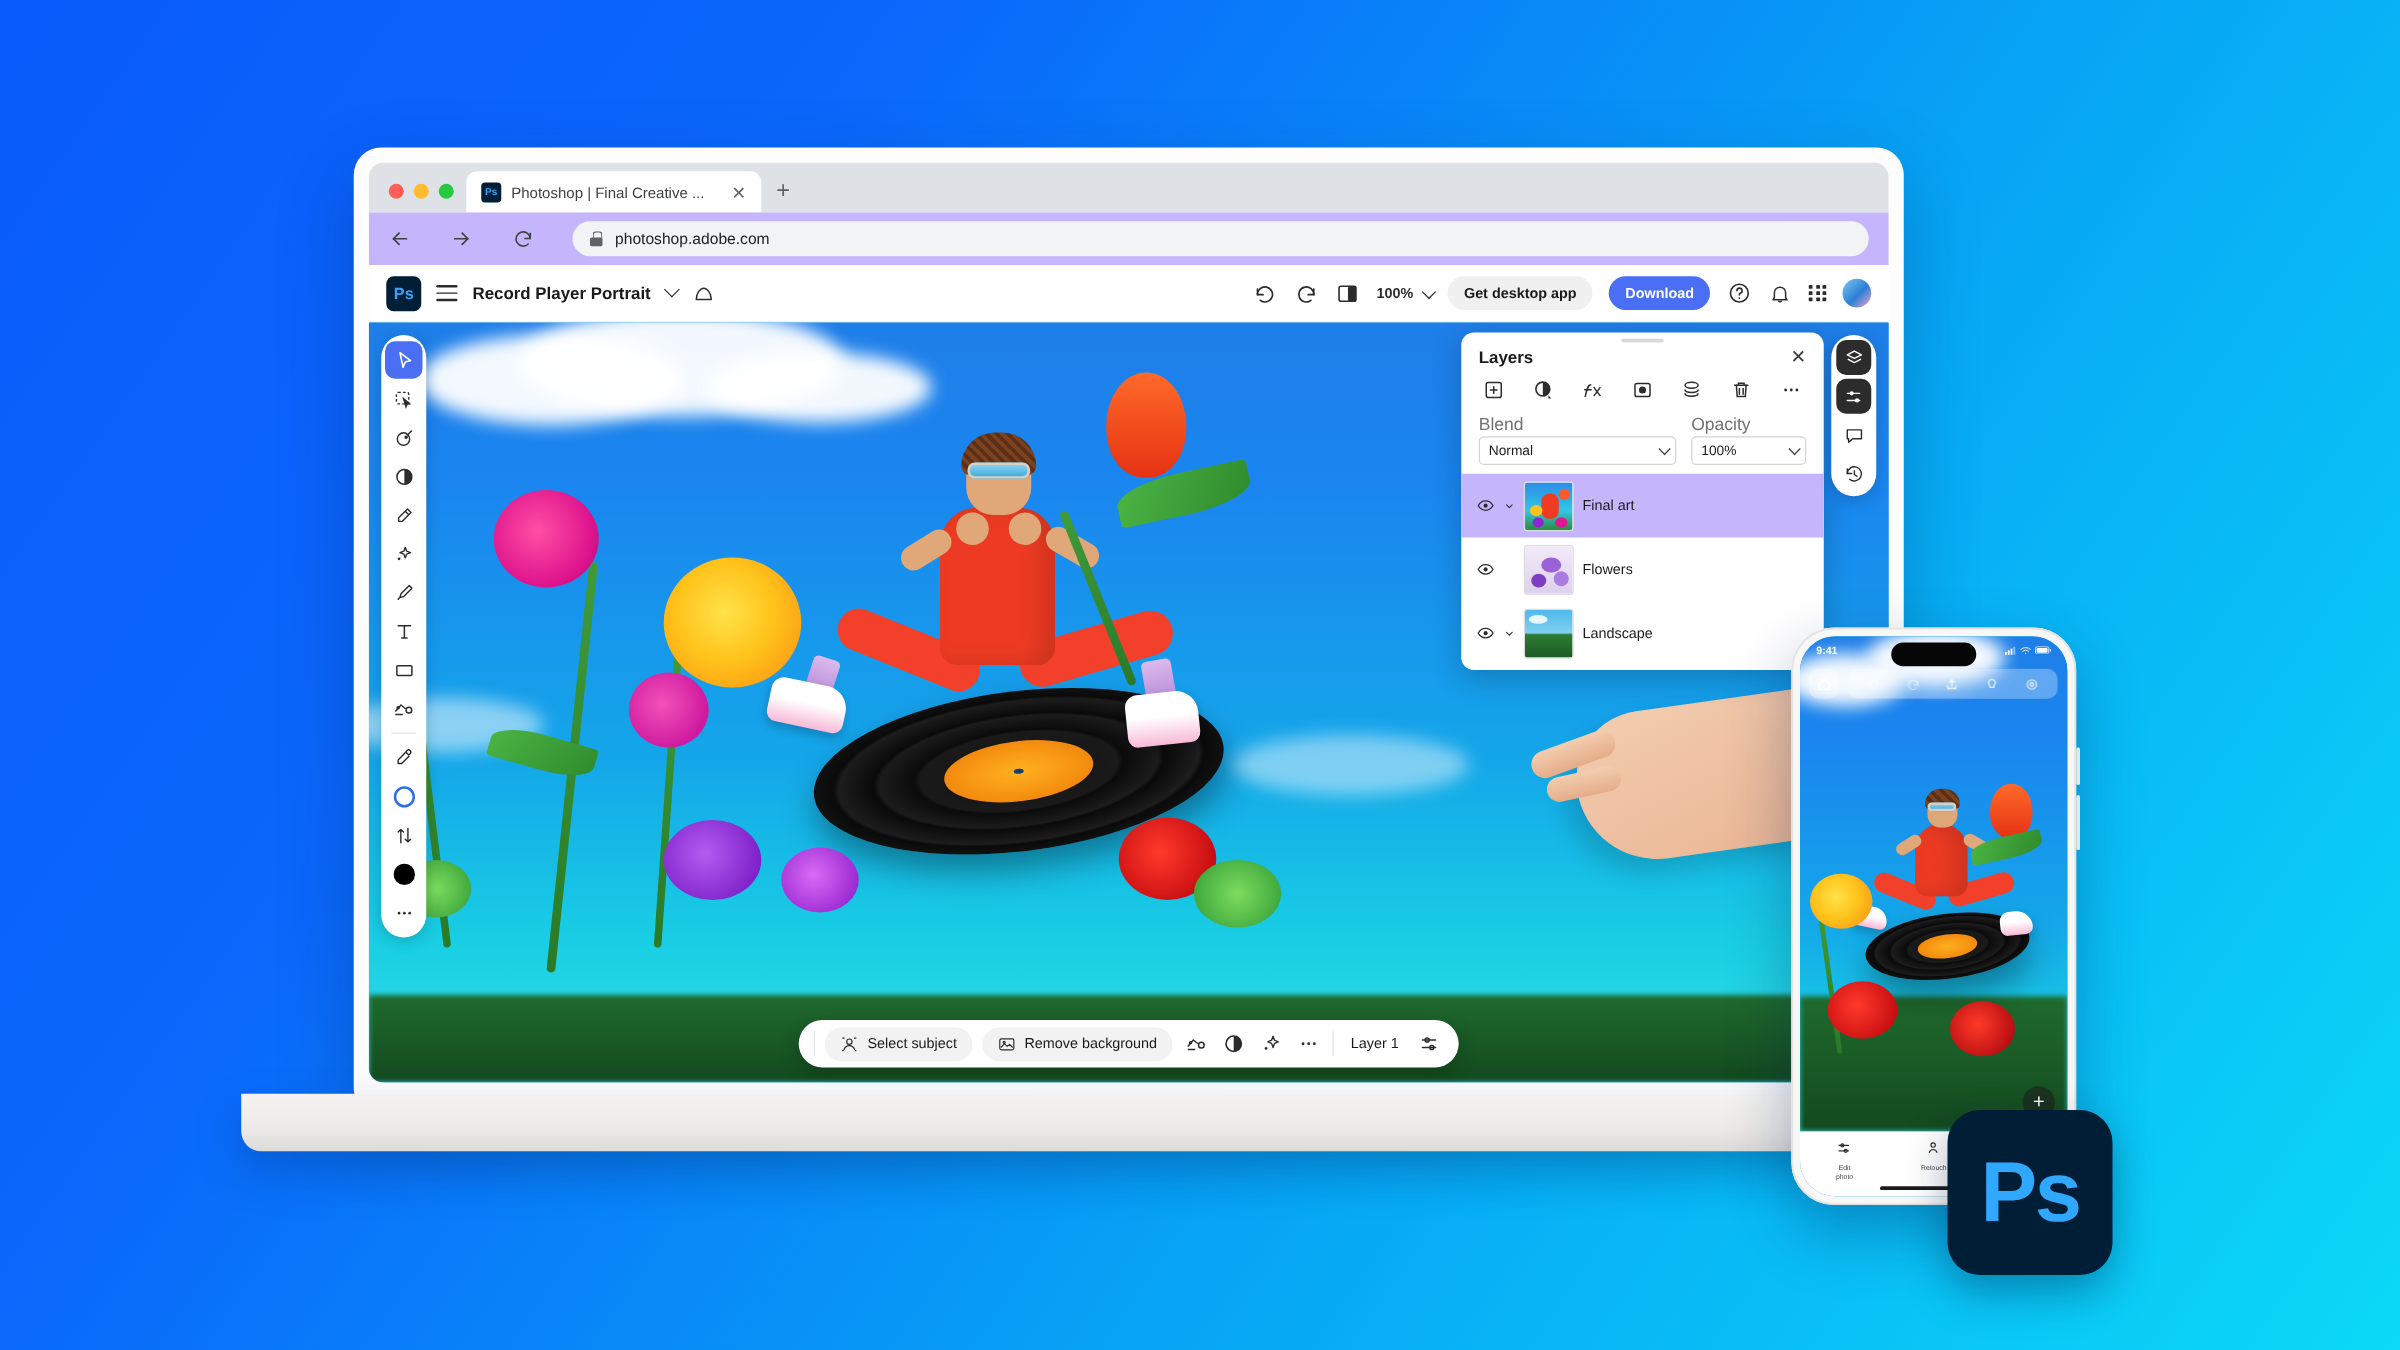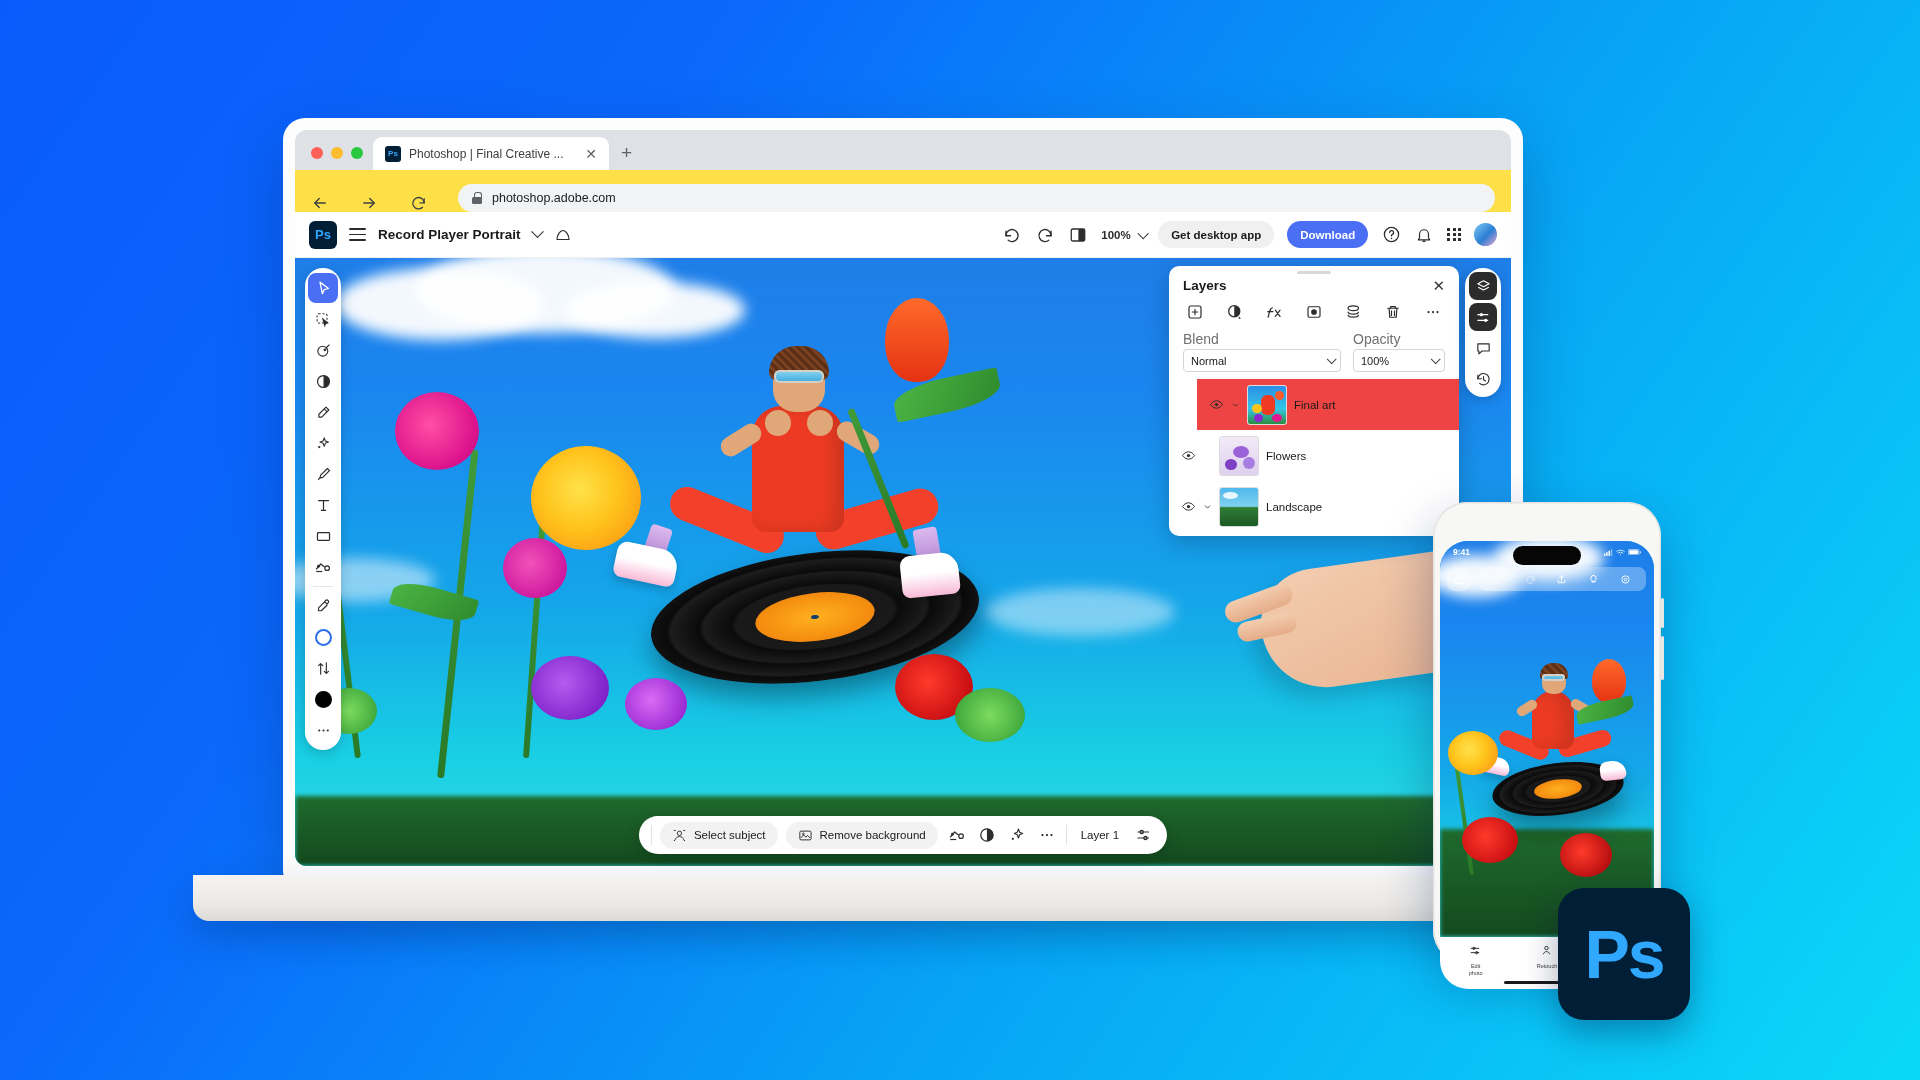--- a/index.html
+++ b/index.html
@@ -39,21 +39,21 @@
   .tab {
     height: 33px; background: #fff; border-radius: 9px 9px 0 0; display: flex; align-items: center;
     gap: 8px; padding: 0 10px 0 12px; min-width: 236px; font-size: 12px; color: #3c4043;
   }
   .tab-fav { width: 16px; height: 16px; border-radius: 3px; background: #001e36; color: #31a8ff;
              font-size: 8px; font-weight: bold; display: flex; align-items: center; justify-content: center; flex: none; }
   .tab-title { flex: 1; white-space: nowrap; overflow: hidden; text-overflow: ellipsis; font-size: 12px; }
   .tab-x { font-size: 14px; color: #5f6368; line-height: 1; padding: 0 2px; }
   .newtab { font-size: 19px; color: #5f6368; padding: 0 12px 8px 12px; line-height: 1; }
 
-  .urlbar { height: 42px; background: #fde047; display: flex; align-items: flex-end; gap: 31px; padding: 0 16px; flex: none; }
+  .urlbar { height: 42px; background: #c4b5fd; display: flex; align-items: center; gap: 31px; padding: 0 16px; flex: none; }
   .nav-ic { width: 18px; height: 18px; color: #3c4043; display: flex; align-items: center; justify-content: center; }
   .omni {
     flex: 1; height: 28px; background: #f1f3f4; border-radius: 14px; display: flex; align-items: center;
     gap: 10px; padding: 0 14px; font-size: 12.5px; color: #202124;
   }
   .lock { width: 10px; height: 12px; position: relative; flex: none; }
   .lock:before { content:""; position:absolute; left:0; bottom:0; width:10px; height:7px; background:#5f6368; border-radius:1.5px; }
   .lock:after { content:""; position:absolute; left:2.3px; top:0; width:5.4px; height:6px; border:1.6px solid #5f6368; border-bottom:none; border-radius:3px 3px 0 0; }
 
   
@@ -155,21 +155,21 @@
   .fgrp { display:flex; flex-direction:column; gap: 2px; }
   .fgrp.blend { flex:1; } .fgrp.op { width: 92px; }
   .flabel { font-size: 14px; color: #707070; }
   .fbox { height: 23px; border:1px solid #d4d4d4; border-radius: 4px; display:flex; align-items:center;
           padding: 0 7px; font-size: 11px; color:#1a1a1a; background:#fff; }
   .fbox .chev3 { margin-left:auto; width: 6.5px; height: 6.5px; border-right:1.5px solid #444; border-bottom:1.5px solid #444; transform: rotate(45deg) translateY(-2px); }
   .lyr-list { }
   .lyr {
     display:flex; align-items:center; gap: 7px; padding: 5px 12px; height: 51px;
   }
-  .lyr.sel { background:#ef4444;margin-left:28px; }
+  .lyr.sel { background:#c4b5fd; }
   .eye { width: 15px; height: 15px; flex:none; color:#2c2c2c; }
   .lchev { width: 9px; flex:none; display:flex; align-items:center; justify-content:center; color:#2c2c2c; }
   .lthumb { width: 40px; height: 40px; border-radius: 3px; border: 1.5px solid #dcdcdc; overflow:hidden; flex:none; background:#fff; position:relative; }
   .lname { font-size: 11.5px; color:#1a1a1a; white-space:nowrap; overflow:hidden; text-overflow:ellipsis; }
 
   
   .th-final { position:absolute; inset:0; background: linear-gradient(#2b8de8 0%, #34c6e6 60%, #2b8c3e 100%); }
   .th-flowers { position:absolute; inset:0; background: linear-gradient(#f2eaf8,#ded0ee); }
   .th-portrait { position:absolute; inset:0; background: linear-gradient(#f5d9dd,#f0c3c8); }
   .th-record { position:absolute; inset:0; background: linear-gradient(#fff 55%, #8a6a4e 55%, #6b4f38 100%); }
@@ -191,21 +191,21 @@
   .bb-layer { font-size: 11.5px; color:#1a1a1a; padding: 0 6px; white-space:nowrap; }
 
   
   #phone { position:absolute; left: 1433px; top: 502px; width: 228px; height: 462px; z-index: 20; }
   .ph-body {
     width: 100%; height: 100%; background: #f7f7f5; border-radius: 34px;
     box-shadow: 0 22px 52px rgba(0,28,90,.32), inset 0 0 0 1.5px #e4e3e0;
     padding: 7px; position: relative;
   }
   .ph-btn { position:absolute; right:-2.5px; width: 3px; border-radius: 2px; background:#e8e7e4; }
-  .ph-screen { width:100%; height:100%; border-radius: 28px; overflow:hidden; position:relative; background:#16a6e8; display:flex; flex-direction:column;margin-top:32px; }
+  .ph-screen { width:100%; height:100%; border-radius: 28px; overflow:hidden; position:relative; background:#16a6e8; display:flex; flex-direction:column; }
   .ph-canvas { position:relative; flex:1; overflow:hidden; }
   .ph-status { position:absolute; top:0; left:0; right:0; height: 22px; display:flex; align-items:center; padding: 0 13px; z-index:3; color:#fff; font-size:8.5px; font-weight:bold; }
   .ph-status .right { margin-left:auto; display:flex; align-items:center; gap: 3px; }
   .island { position:absolute; left:50%; transform:translateX(-50%); top:5px; width: 68px; height: 19px; background:#060606; border-radius: 11px; z-index:4; }
   .ph-tools {
     position:absolute; left: 38px; right: 8px; top: 26px; height: 24px; border-radius: 8px;
     background: rgba(255,255,255,.30); backdrop-filter: blur(3px); display:flex; align-items:center;
     justify-content: space-around; z-index:3; padding: 0 5px;
   }
   .ph-home { position:absolute; left: 7px; top: 26px; width: 24px; height: 24px; border-radius:8px;

